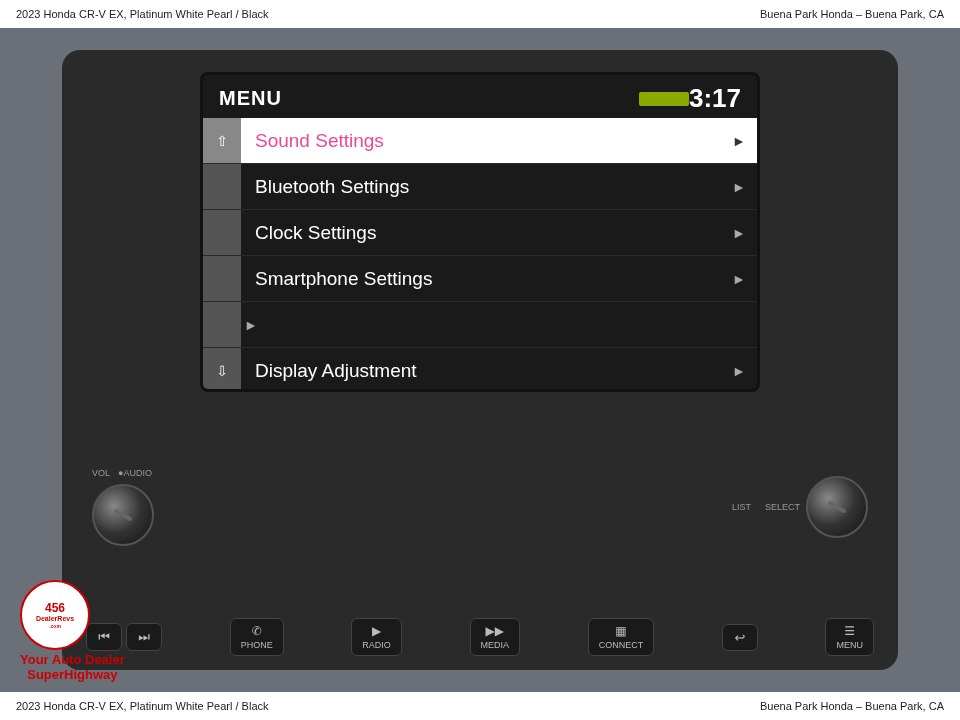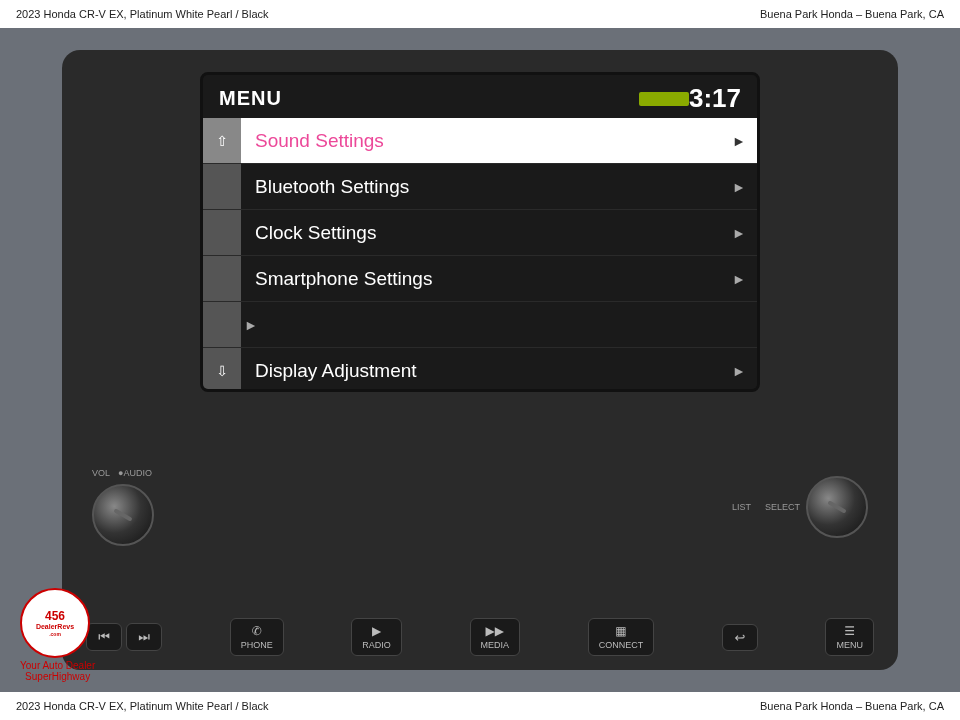--- a/index.html
+++ b/index.html
@@ -285,22 +285,22 @@
       justify-content: center;
       font-size: 7px;
       color: #c00;
       font-weight: bold;
       border: 2px solid #c00;
       text-align: center;
       line-height: 1.2;
     }
     .watermark-text {
       color: #c00;
-      font-size: 10px;
-      font-weight: normal;
+      font-size: 13px;
+      font-weight: bold;
       text-align: center;
       margin-top: 2px;
     }
   </style>
 </head>
 <body>
 
 <div class="top-bar">
   <div class="car-info">
     <span>2023 Honda CR-V EX,</span>

